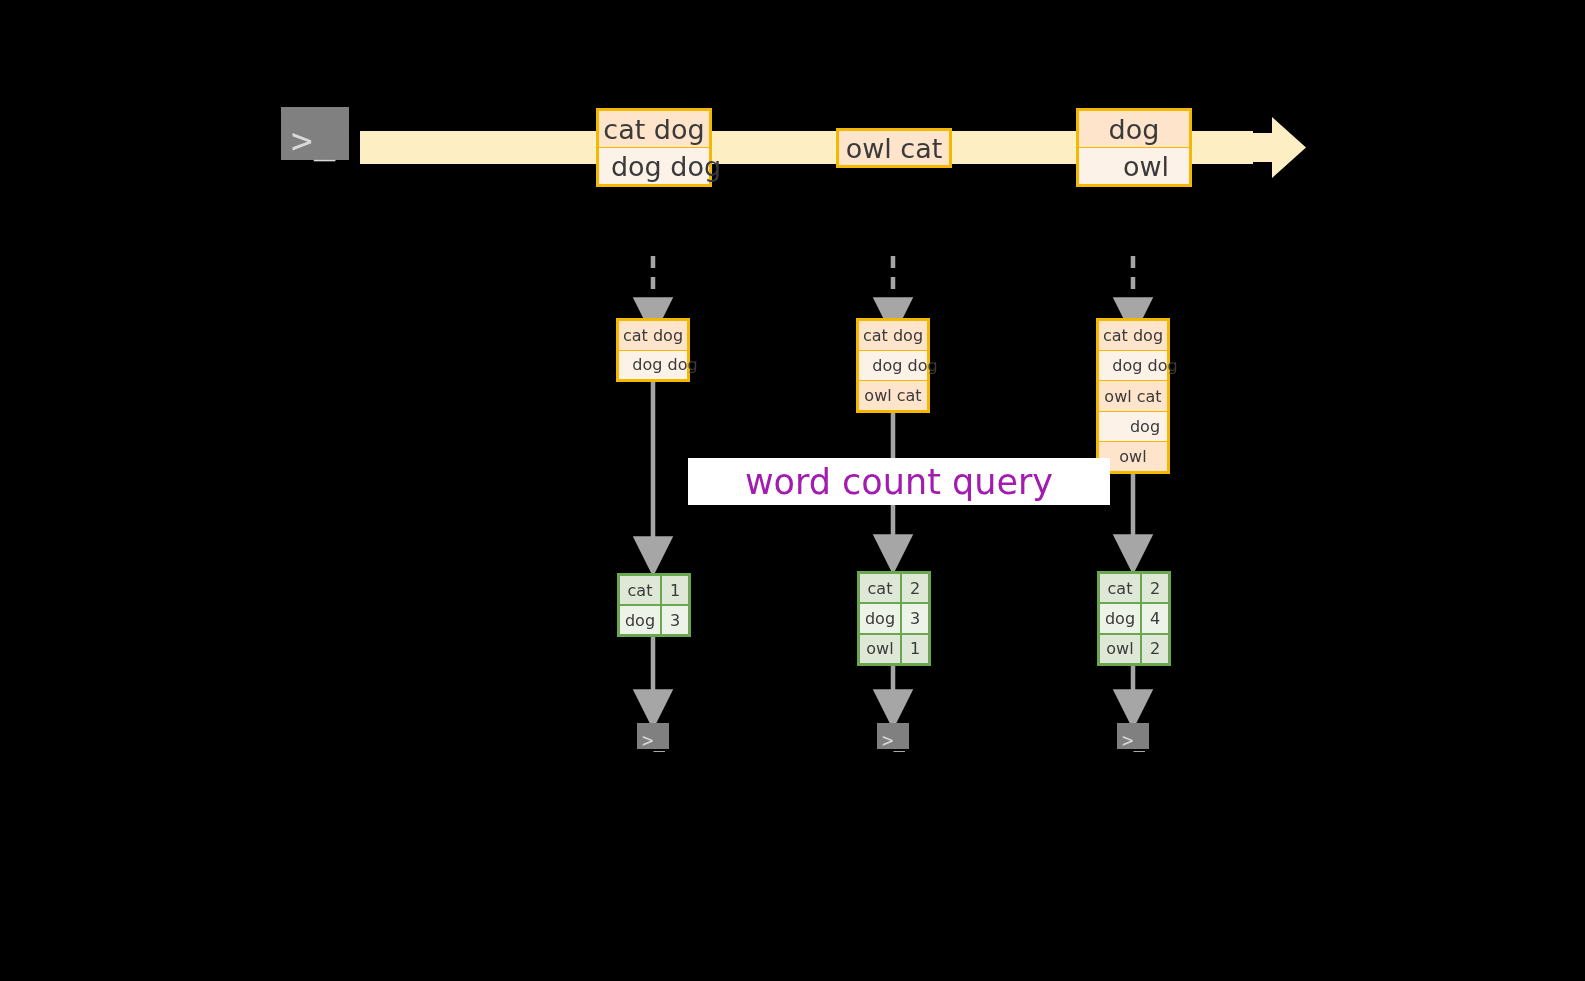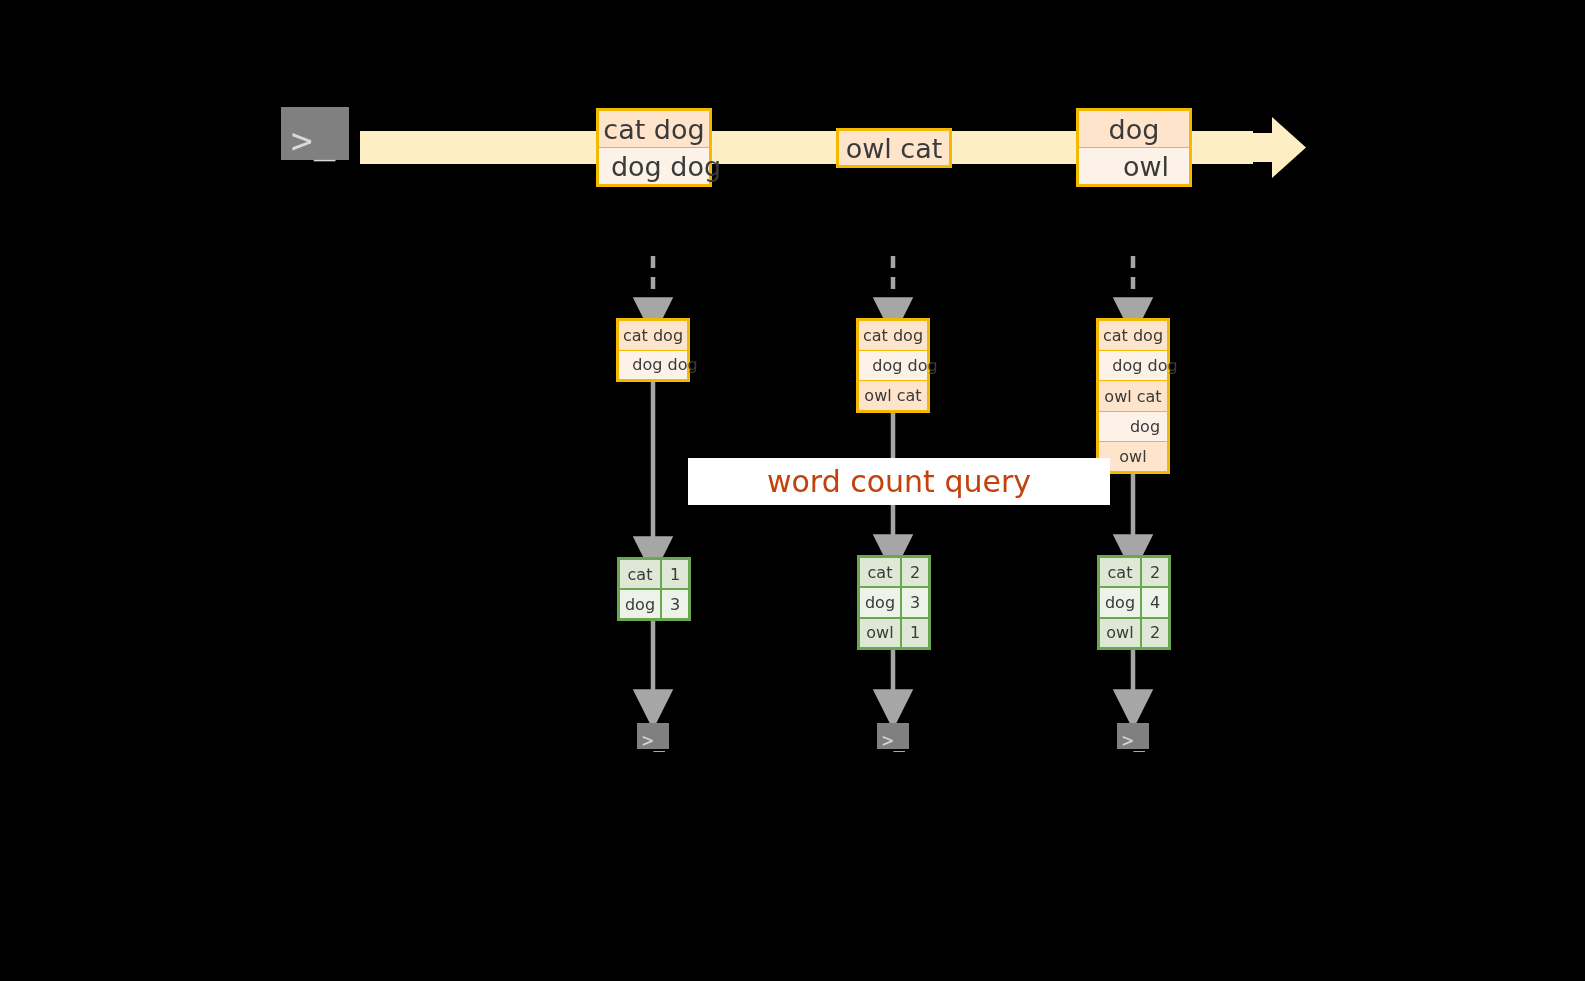--- a/index.html
+++ b/index.html
@@ -97,20 +97,21 @@
   #ac-1 { left: 856px; top: 318px; width:  74px; height: 95px; }
   #ac-2 { left: 1096px; top: 318px; width: 74px; height: 156px; }
 
   
   .gtable {
     position: absolute;
     border: 3px solid #6aa84f;
     display: flex;
     flex-direction: column;
     background: #e8efe1;
+    margin-top: 16px;
   }
   .gtable .grow {
     flex: 1 1 auto;
     display: flex;
     border-bottom: 2px solid #6aa84f;
   }
   .gtable .grow:last-child { border-bottom: none; }
   .gtable .gc {
     display: flex;
     align-items: center;
@@ -130,22 +131,22 @@
   #banner {
     position: absolute;
     left: 688px; top: 458px;
     width: 422px; height: 47px;
     background: #ffffff;
     display: flex;
     align-items: center;
     justify-content: center;
   }
   #banner .txt {
-    font-size: 30px;
-    color: #c2410c;
+    font-size: 35px;
+    color: #a21caf;
     white-space: nowrap;
   }
 </style>
 </head>
 <body>
 
 <div id="stage">
 
   <svg id="wires" viewBox="0 0 1585 981" xmlns="http://www.w3.org/2000/svg">
     <defs>

